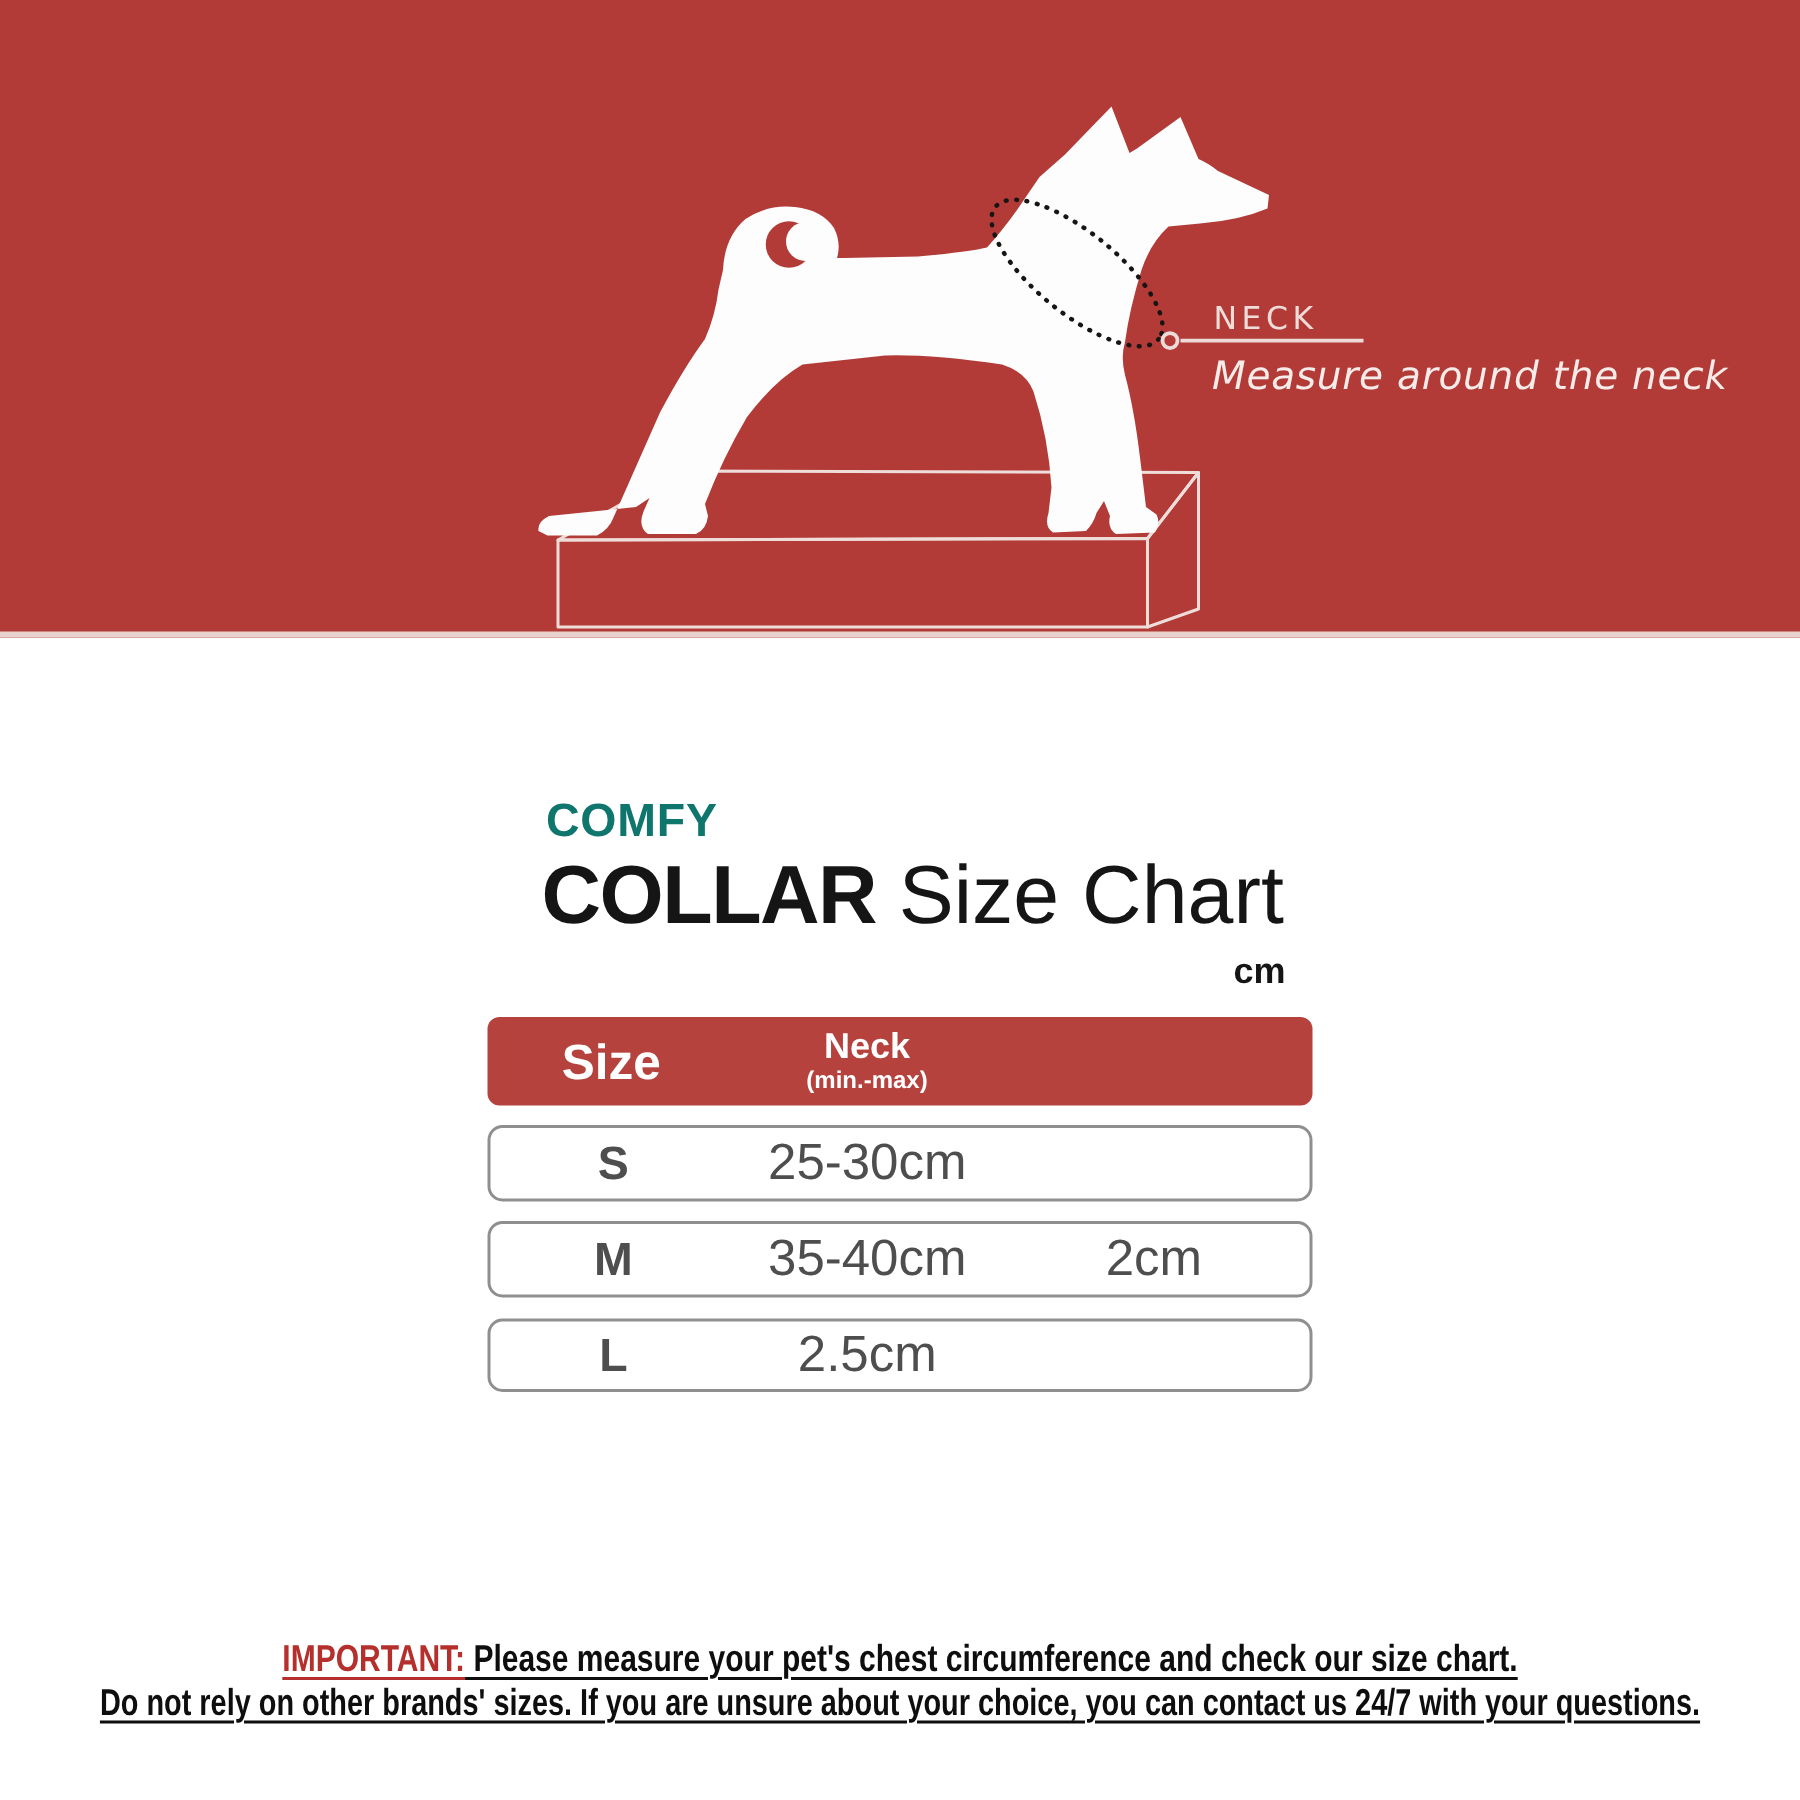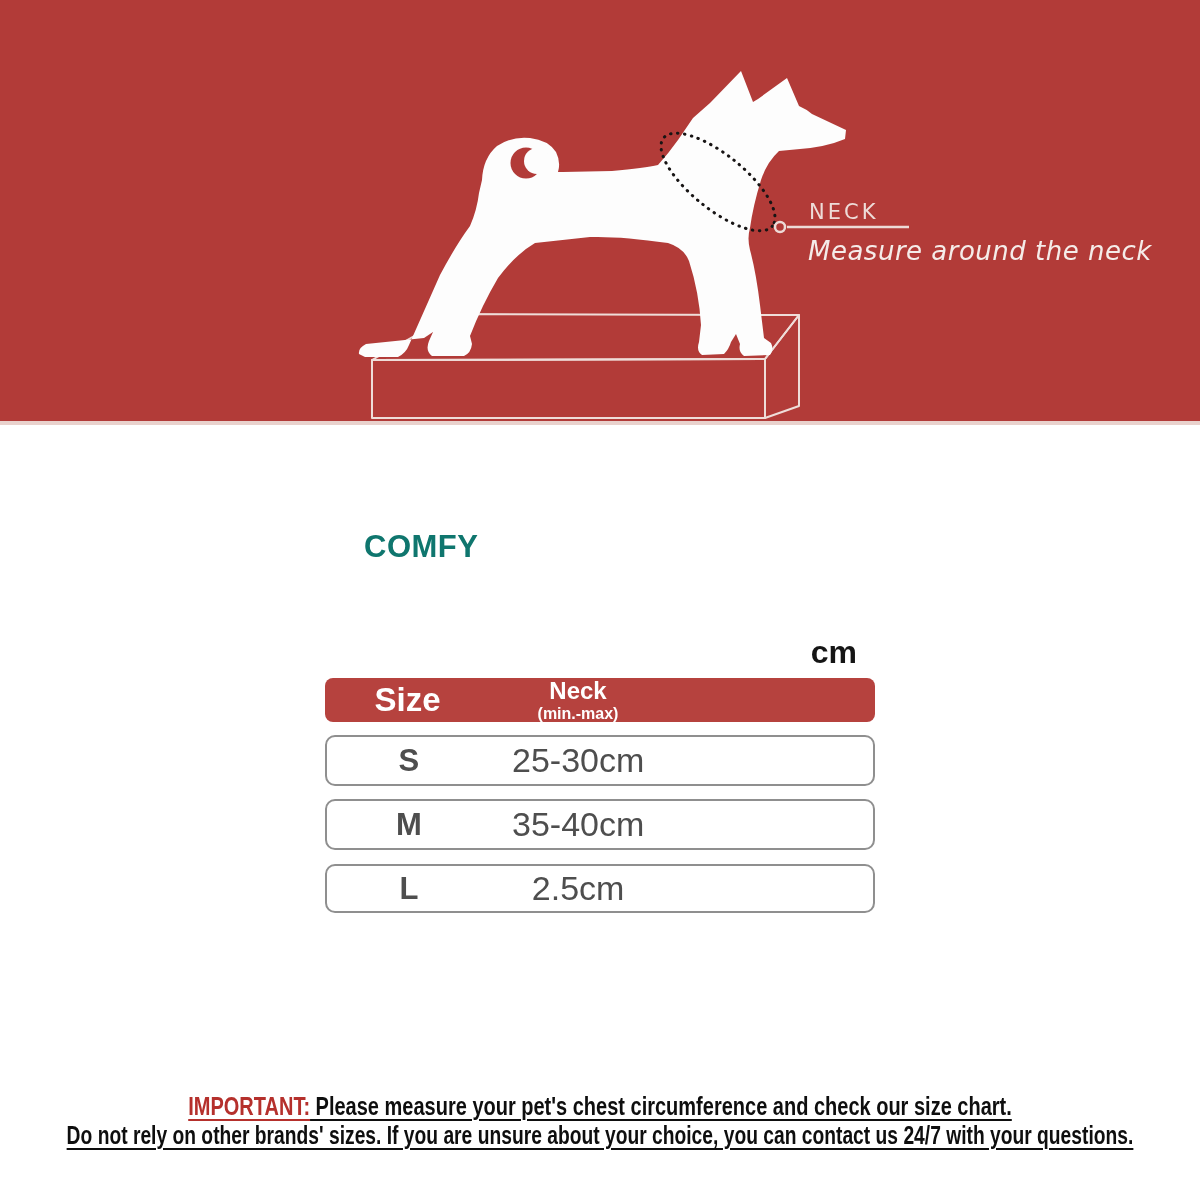--- a/index.html
+++ b/index.html
@@ -12,26 +12,26 @@
   .neck-label { position:absolute; left:809px; top:200px;
     font-family:"DejaVu Sans", sans-serif; font-size:21px; letter-spacing:3px; color:#eedcd8; }
   .banner-caption { position:absolute; left:808px; top:236px;
     font-family:"DejaVu Sans", sans-serif; font-size:26px; letter-spacing:0.5px; color:#f5ece9;font-style:italic; }
 
   
   .brand { position:absolute; left:364px; top:529px; font-size:31px; font-weight:bold;
     letter-spacing:0.5px; color:#0f766e; }
   .main-title { position:absolute; left:361px; top:564px; font-size:55px; color:#151515; white-space:nowrap; }
   .main-title .prod { font-weight:bold; letter-spacing:-1px; margin-right:15px; }
-  .unit { position:absolute; right:343px; top:634px; font-size:32px; font-weight:bold; color:#151515; }
+  .unit { position:absolute; right:343px; top:634px; font-size:24px; font-weight:bold; color:#151515; }
 
   
   .table { position:absolute; left:325px; top:678px; width:550px; }
   .t-header { display:grid; grid-template-columns:30% 32% 38%; align-items:center;
-    height:44px; background:#b6423e; border-radius:8px; color:#ffffff; text-align:center; }
+    height:59px; background:#b6423e; border-radius:8px; color:#ffffff; text-align:center; }
   .h-size { font-size:33px; font-weight:bold; }
   .h-neck { display:flex; flex-direction:column; line-height:1; }
   .h-neck .top { font-size:24px; font-weight:bold; }
   .h-neck .sub { font-size:16px; font-weight:bold; margin-top:3px; }
   .h-width { font-size:25px; font-weight:bold; }
   .t-row { display:grid; grid-template-columns:30% 32% 38%; align-items:center;
     height:51px; margin-top:13px; background:#ffffff; border:2px solid #8f8f8f;
     border-radius:10px; color:#4e4e4e; text-align:center; }
   .t-row.last { margin-top:14px; height:49px; }
   .c-size { font-size:31px; font-weight:bold; }
@@ -82,37 +82,41 @@
       <circle cx="780" cy="227" r="5" fill="none" stroke="#eddbd7" stroke-width="2.5"></circle>
       <line x1="787" y1="227" x2="909" y2="227" stroke="#eddbd7" stroke-width="2.5"></line>
 
       <rect x="0" y="421" width="1200" height="4" fill="#e9d2cd"></rect>
     </svg>
     <div class="neck-label">NECK</div>
     <div class="banner-caption">Measure around the neck</div>
   </div>
 
   <div class="brand">COMFY</div>
+  <div class="main-title">
+    <span class="prod">COLLAR</span><span>Size Chart</span>
+  </div>
   <div class="unit">cm</div>
 
   <div class="table">
     <div class="t-header">
       <div class="h-size">Size</div>
       <div class="h-neck">
         <span class="top">Neck</span>
         <span class="sub">(min.-max)</span>
       </div>
     </div>
     <div class="t-row">
       <div class="c-size">S</div>
       <div class="c-val">25-30cm</div>
     </div>
     <div class="t-row">
       <div class="c-size">M</div>
       <div class="c-val">35-40cm</div>
+      <div class="c-val">2cm</div>
     </div>
     <div class="t-row last">
       <div class="c-size">L</div>
       <div class="c-val">2.5cm</div>
     </div>
   </div>
 
   <div class="f-line f1"><span class="ul imp">IMPORTANT:</span><span class="ul"> Please measure your pet's chest circumference and check our size chart.</span></div>
   <div class="f-line f2"><span class="ul">Do not rely on other brands' sizes. If you are unsure about your choice, you can contact us 24/7 with your questions.</span></div>
 

